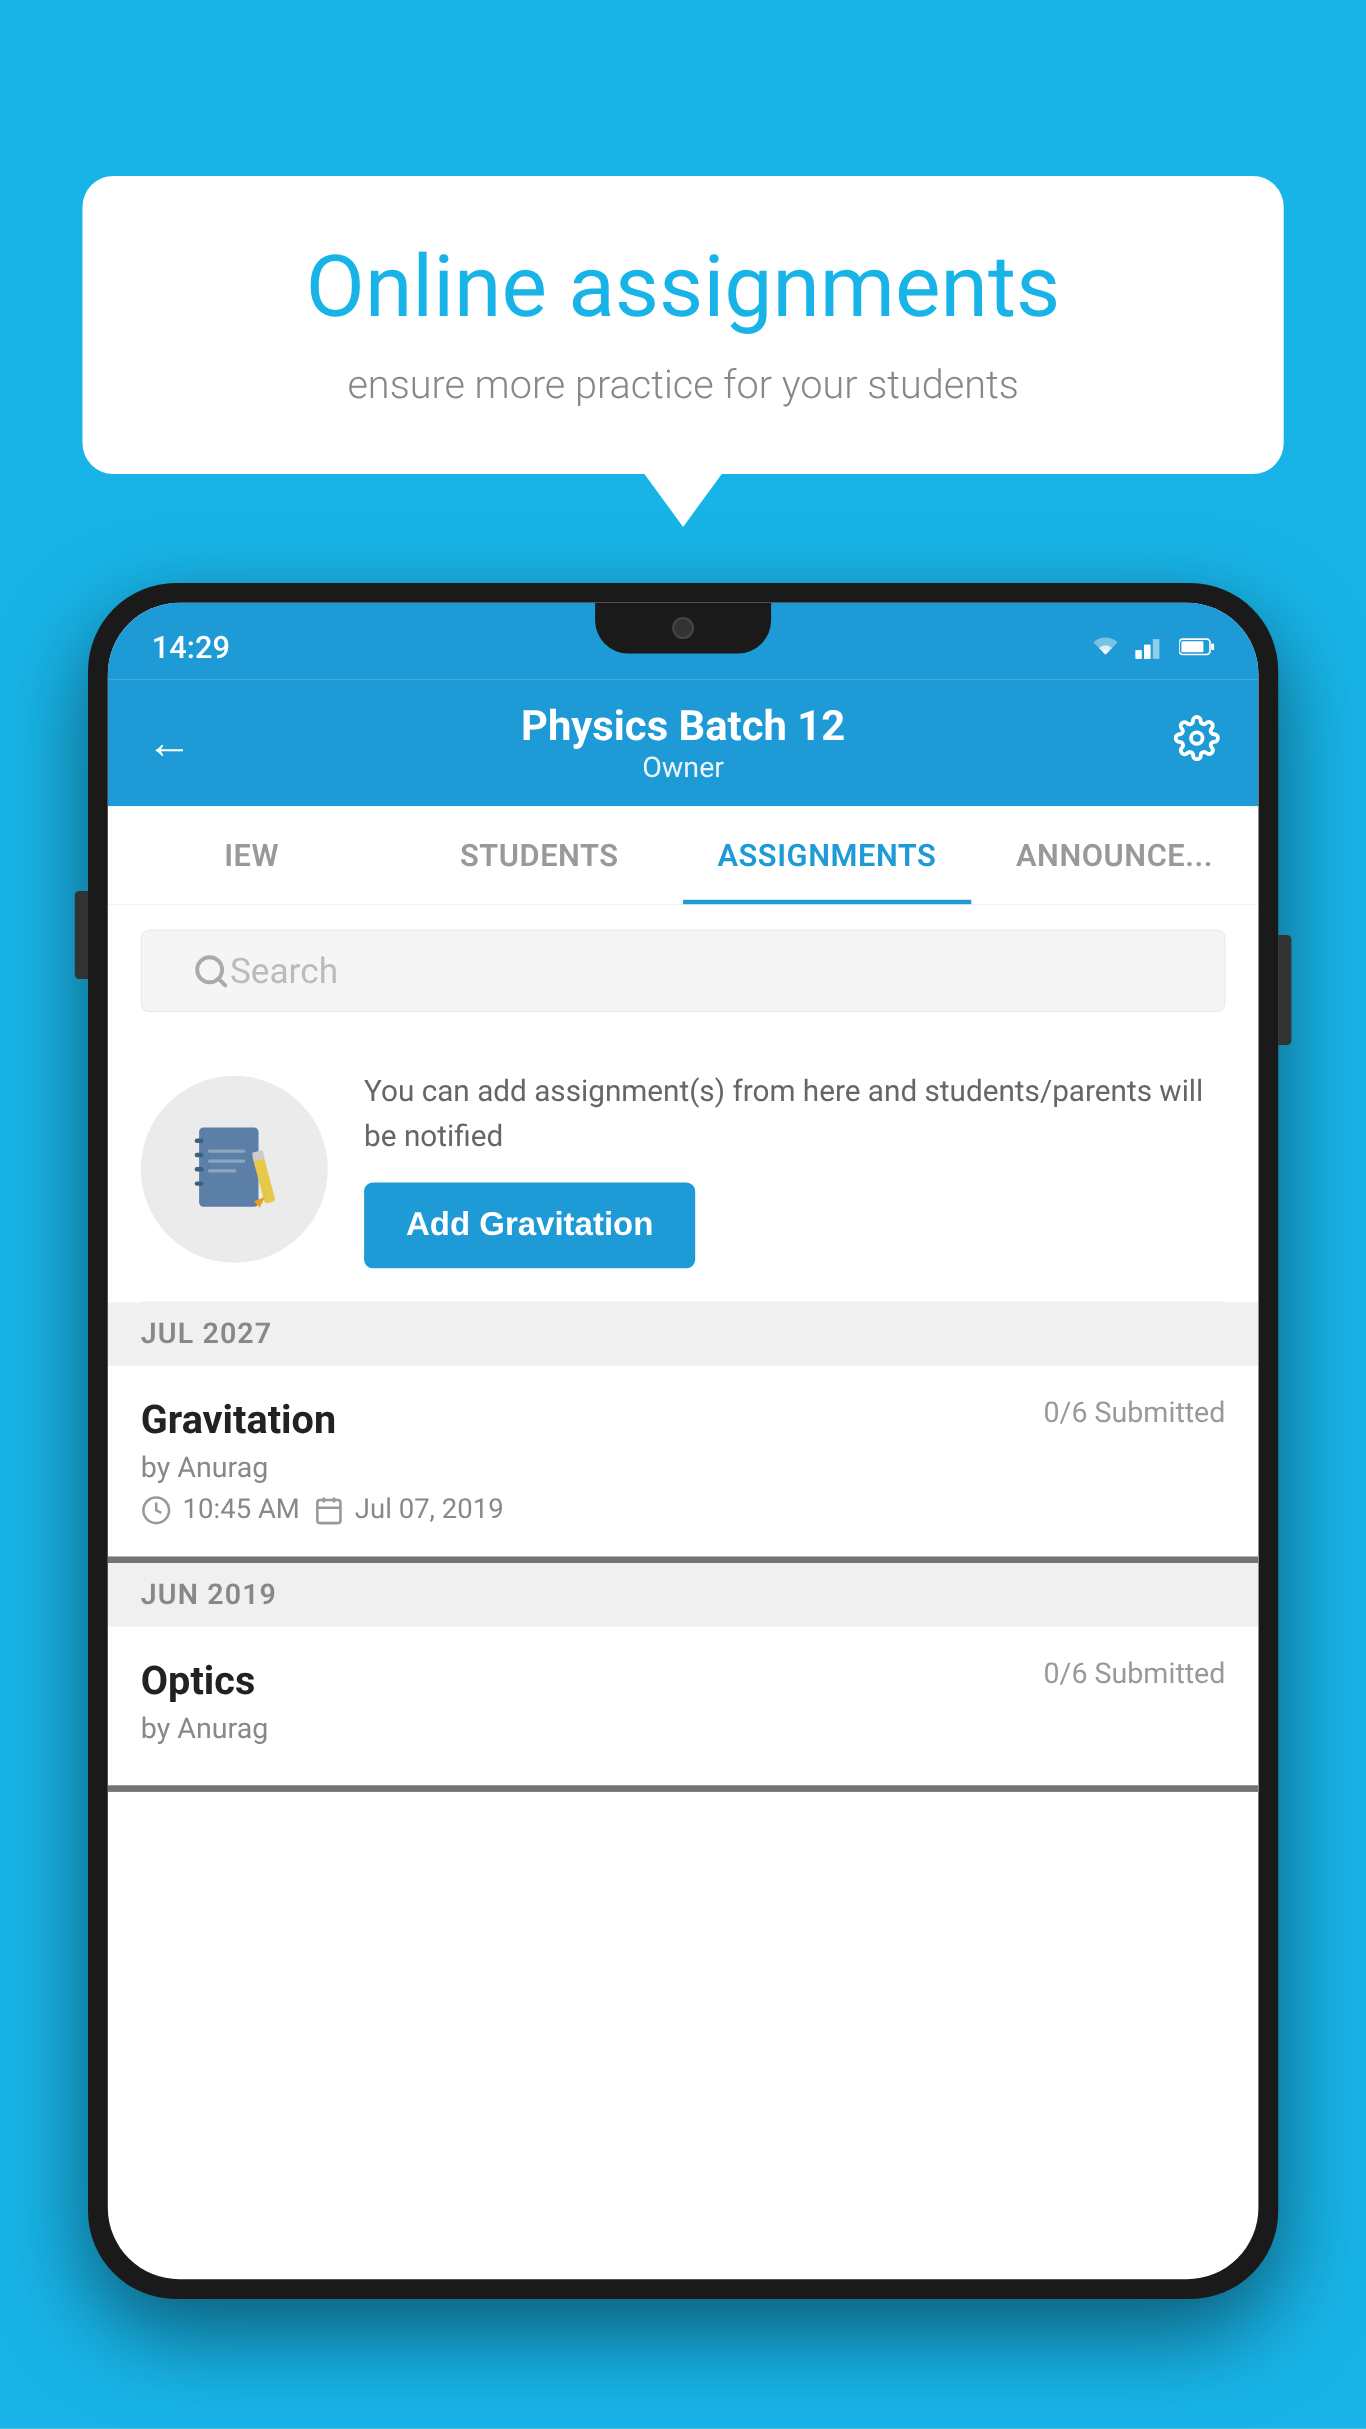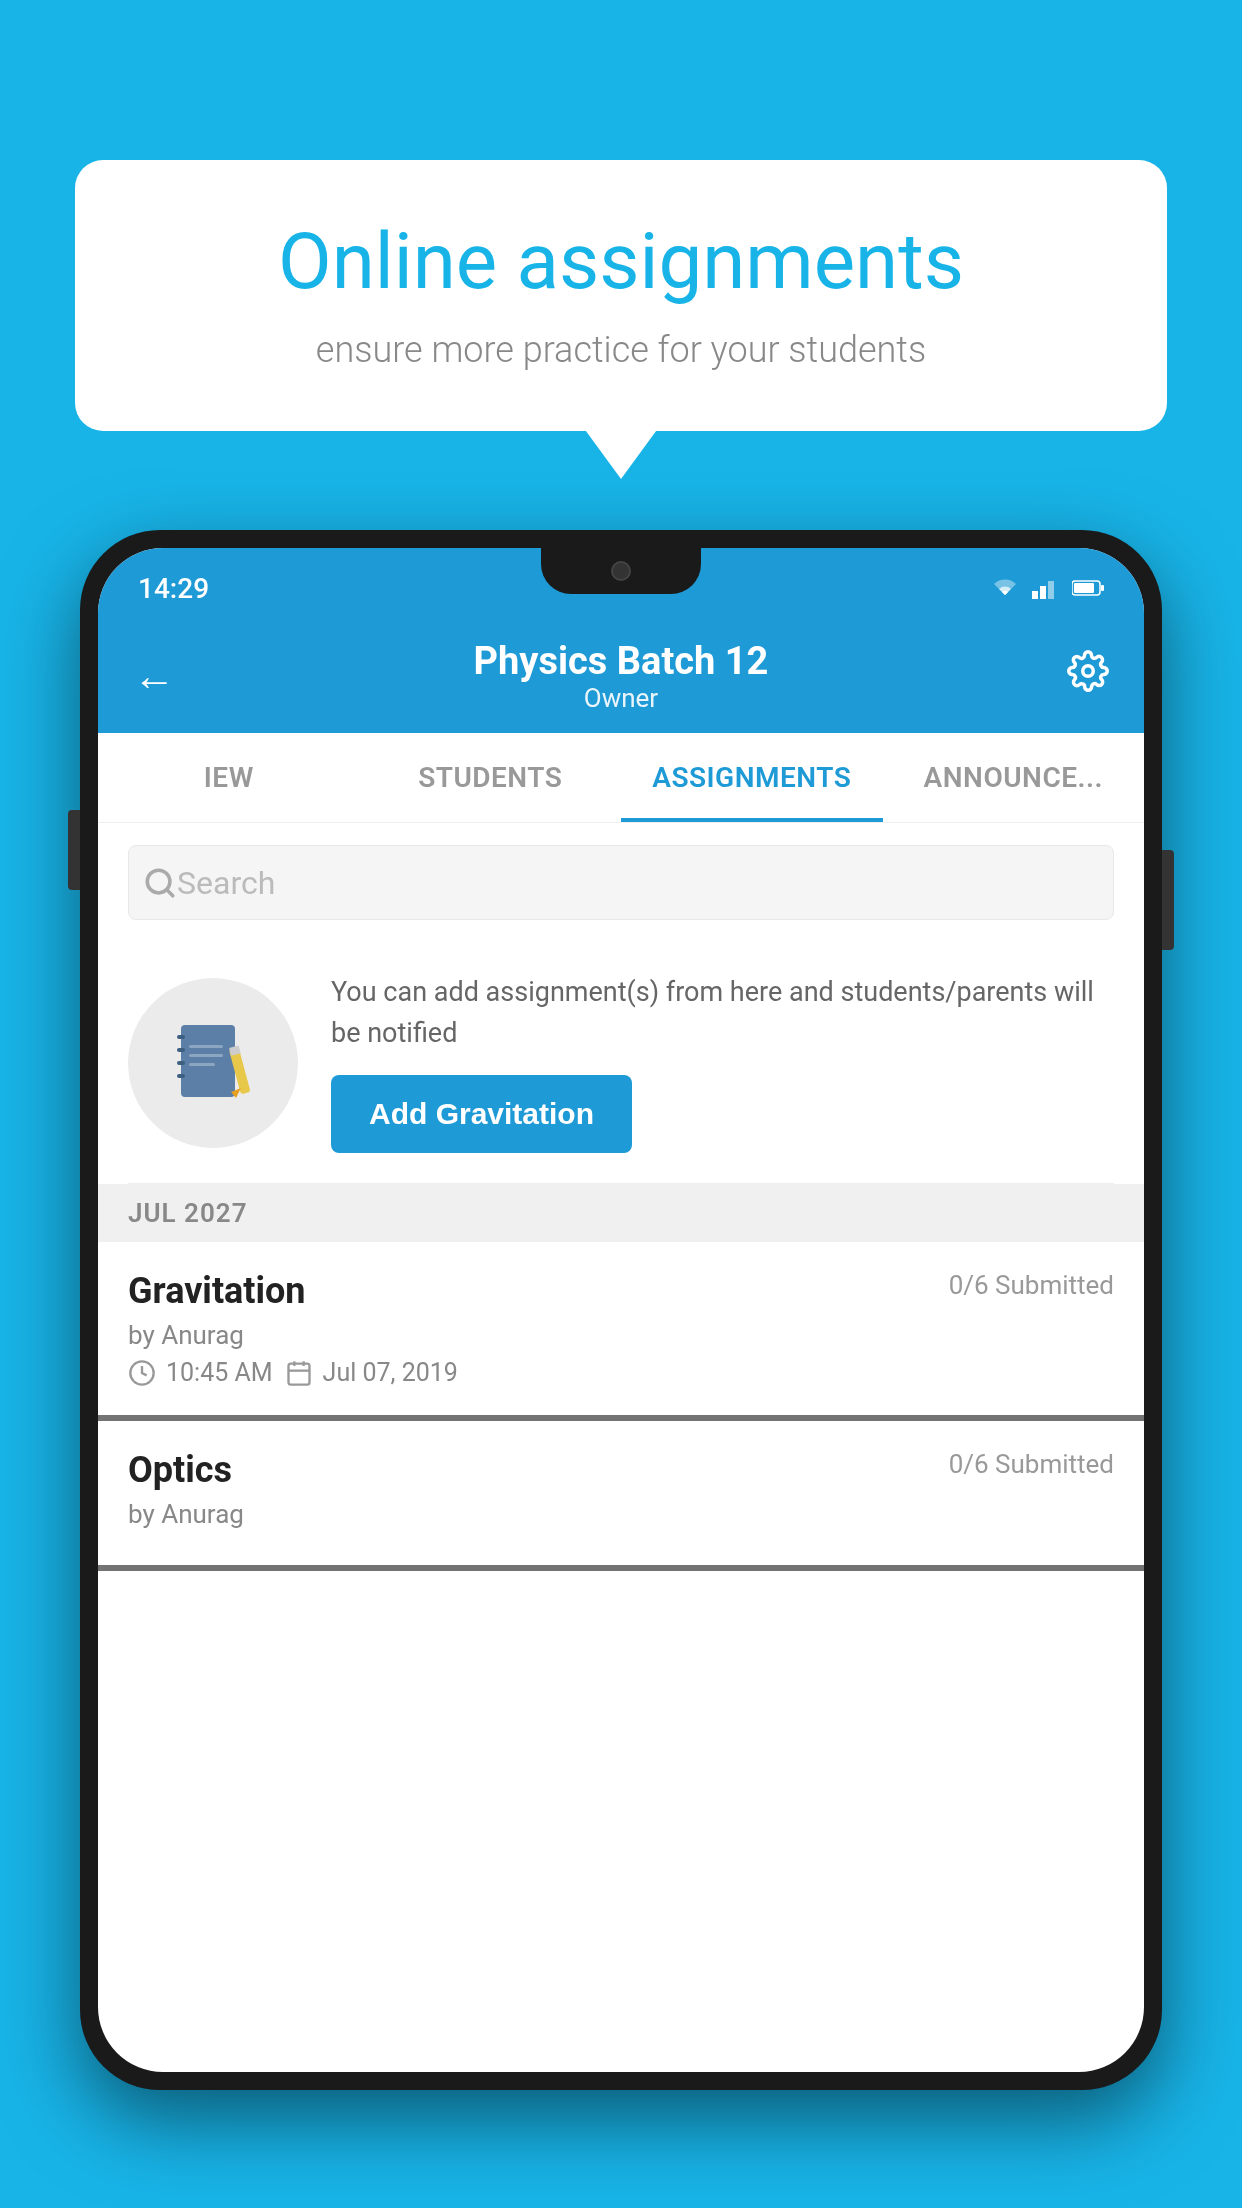--- a/index.html
+++ b/index.html
@@ -237,21 +237,21 @@
       overflow: hidden;
     }
 
     
     .search-bar {
       margin: 22px 30px;
       background: #f5f5f5;
       border-radius: 8px;
       display: flex;
       align-items: center;
-      padding: 0 14px;
+      padding: 0 46px;
       height: 75px;
       border: 1px solid #e8e8e8;
     }
 
     .search-placeholder {
       font-size: 32px;
       color: #bbb;
     }
 
     
@@ -481,20 +481,21 @@
                 <rect x="3" y="4" width="18" height="18" rx="2"></rect>
                 <line x1="16" y1="2" x2="16" y2="6"></line>
                 <line x1="8" y1="2" x2="8" y2="6"></line>
                 <line x1="3" y1="10" x2="21" y2="10"></line>
               </svg>
               <span>Jul 07, 2019</span>
             </div>
           </div>
         </div>
 
+        <div class="section-header">JUN 2019</div>
 
         <div class="assignment-item">
           <div class="assignment-row-top">
             <span class="assignment-title">Optics</span>
             <span class="assignment-submitted">0/6 Submitted</span>
           </div>
           <div class="assignment-meta">by Anurag</div>
         </div>
 
       </div>

